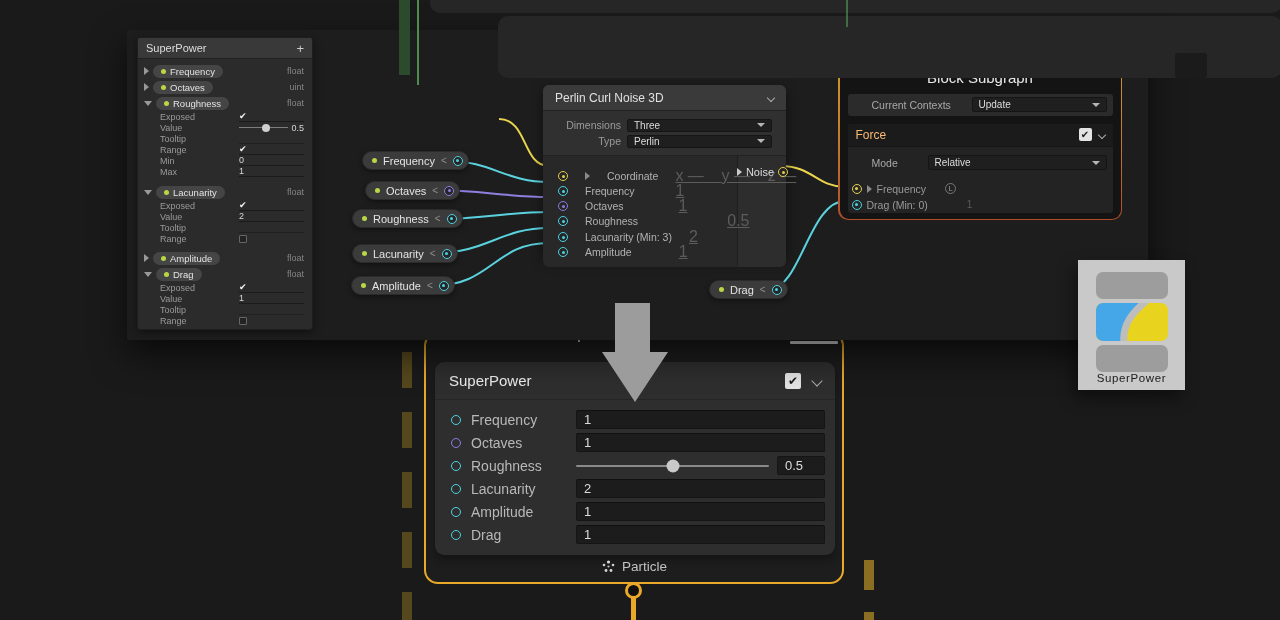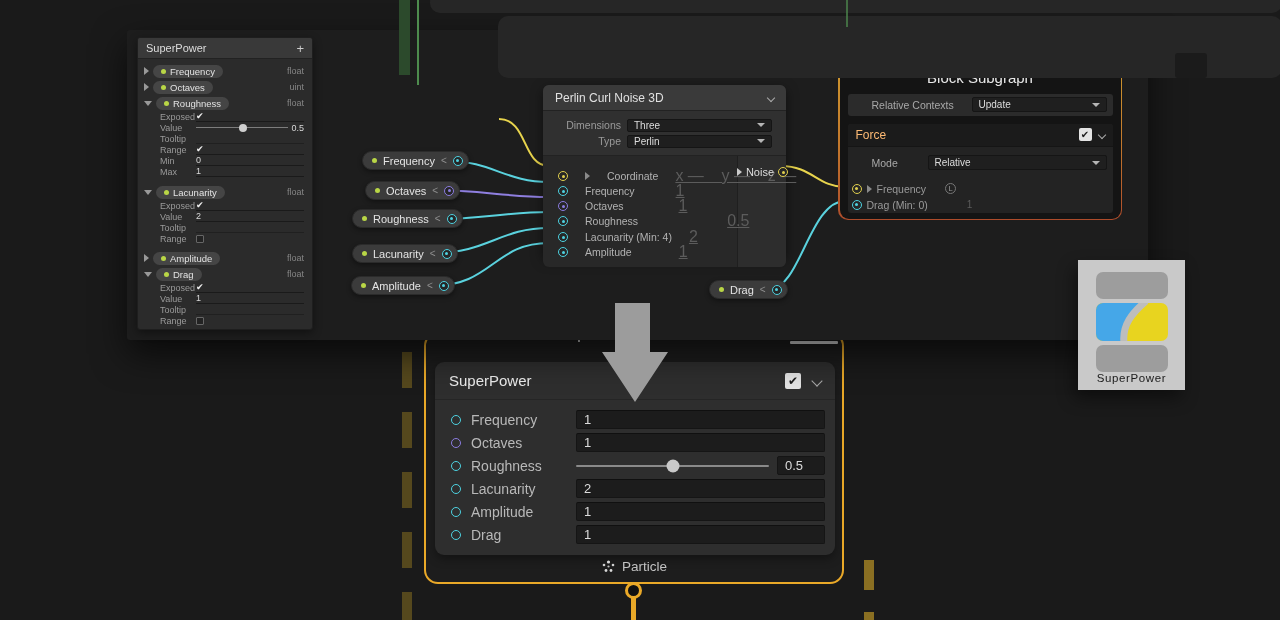--- a/index.html
+++ b/index.html
@@ -23,21 +23,21 @@
   #blackboard { left:10px; top:7px; width:176px; height:293px; background:#2b2b2b; border:1px solid #1e1e1e; border-radius:3px; overflow:hidden; box-shadow:0 3px 8px rgba(0,0,0,.4); }
   .bb-head { height:21px; background:#393939; border-bottom:1px solid #222; display:flex; align-items:center; padding:0 8px; }
   .bb-title { font-size:11px; color:#dddddd; flex:1; }
   .bb-plus { color:#cccccc; font-size:13px; line-height:1; }
   .bb-row { height:16px; display:flex; align-items:center; padding:0 8px 0 6px; gap:4px; }
   .bb-exp { width:0; height:0; border-top:4px solid transparent; border-bottom:4px solid transparent; border-left:5px solid #999; }
   .bb-exp.open { border-left:4px solid transparent; border-right:4px solid transparent; border-top:5px solid #999; border-bottom:none; }
   .bb-pill { display:inline-flex; align-items:center; gap:4px; background:#454545; border-radius:8px; height:13px; padding:0 8px; font-size:9.5px; color:#e2e2e2; }
   .dot { width:5px; height:5px; border-radius:50%; background:#b9d646; }
   .bb-type { margin-left:auto; font-size:9px; color:#858585; }
-  .bb-sub { height:11px; display:flex; align-items:center; padding:0 8px 0 22px; font-size:9px; color:#9a9a9a; }
+  .bb-sub { height:11px; display:flex; align-items:center; padding:0 8px 0 22px; font-size:9px; color:#9a9a9a;gap:43px; }
   .bb-sublabel { width:36px; flex:none; }
   .bb-ctrl { flex:1; display:flex; align-items:center; gap:3px; border-bottom:1px solid #1a1a1a; height:100%; position:relative; }
   .tick { color:#f0f0f0; font-size:9px; }
   .tick::after { content:"\2714"; }
   .bb-box { width:8px; height:8px; border:1px solid #666; border-radius:1px; background:#232323; }
   .bb-val { color:#d8d8d8; }
   .mini-track { flex:1; height:1px; background:#7d7d7d; position:relative; }
   .mini-handle { position:absolute; top:-3.5px; width:8px; height:8px; border-radius:50%; background:#cfcfcf; }
 
   
@@ -429,41 +429,41 @@
           <span>Octaves</span>
           <span class="pn-val" style="margin-left:38px;">1</span>
         </div>
         <div class="pn-irow" style="top:59px;">
           <span class="port small" style="margin-left:-6px;"></span>
           <span>Roughness</span>
           <span class="pn-val" style="margin-left:72px;">0.5</span>
         </div>
         <div class="pn-irow" style="top:75px;">
           <span class="port small" style="margin-left:-6px;"></span>
-          <span>Lacunarity (Min: 4)</span>
+          <span>Lacunarity (Min: 3)</span>
           <span class="pn-val">2</span>
         </div>
         <div class="pn-irow" style="top:90px;">
           <span class="port small" style="margin-left:-6px;"></span>
           <span>Amplitude</span>
           <span class="pn-val" style="margin-left:30px;">1</span>
         </div>
         <div class="pn-orow" style="top:10px;">
           <span class="tri-r" style="border-left-color:#c9c9c9;"></span>
           <span>Noise</span>
           <span class="port yellow small" style="margin-right:-5px;"></span>
         </div>
       </div>
     </div>
 
     <div class="abs" id="bsg">
       <div class="bsg-inner">
         <div class="bsg-title">Block Subgraph</div>
         <div class="bsg-ctx">
-          <span class="bsg-ctx-label">Relative Contexts</span>
+          <span class="bsg-ctx-label">Current Contexts</span>
           <span class="dd" style="height:15px;margin-left:10px;">
               <span>Update</span>
               <span class="tri"></span>
             </span>
         </div>
         <div class="bsg-force">
           <div class="force-head">
             <span class="force-title">Force</span>
             <span class="checkbox"></span>
             <span class="chev" style="margin-left:0;"></span>

